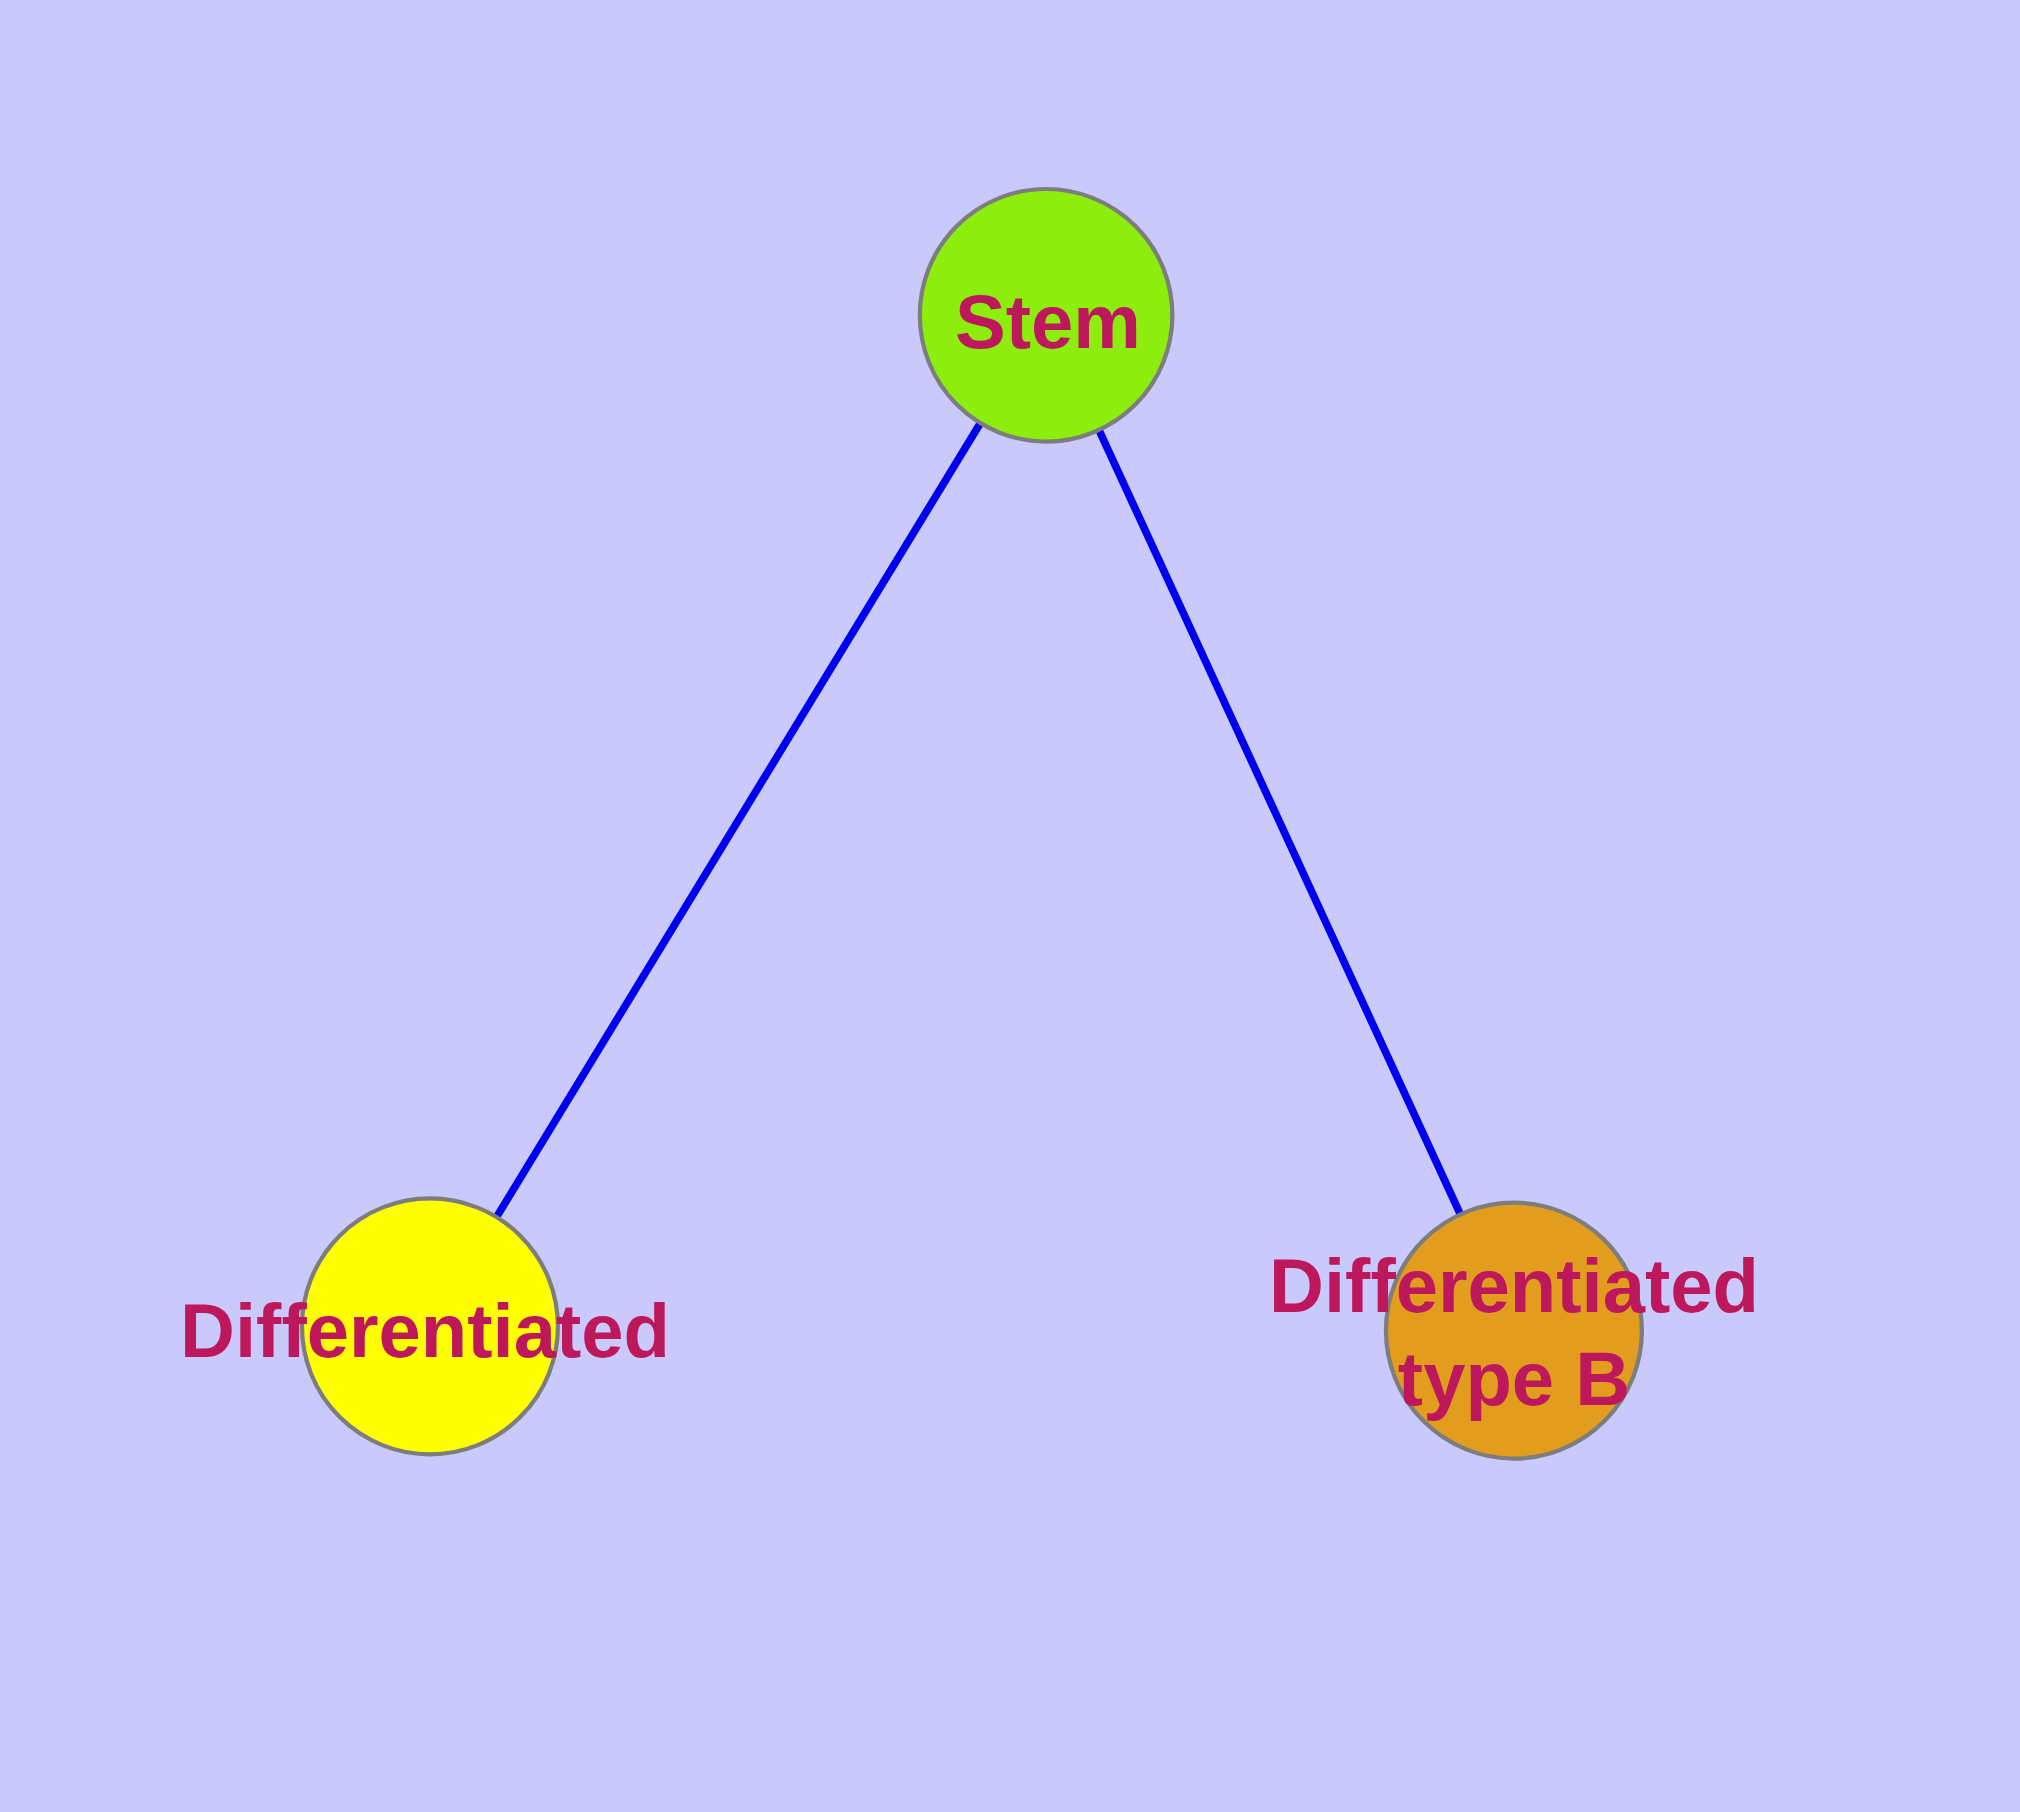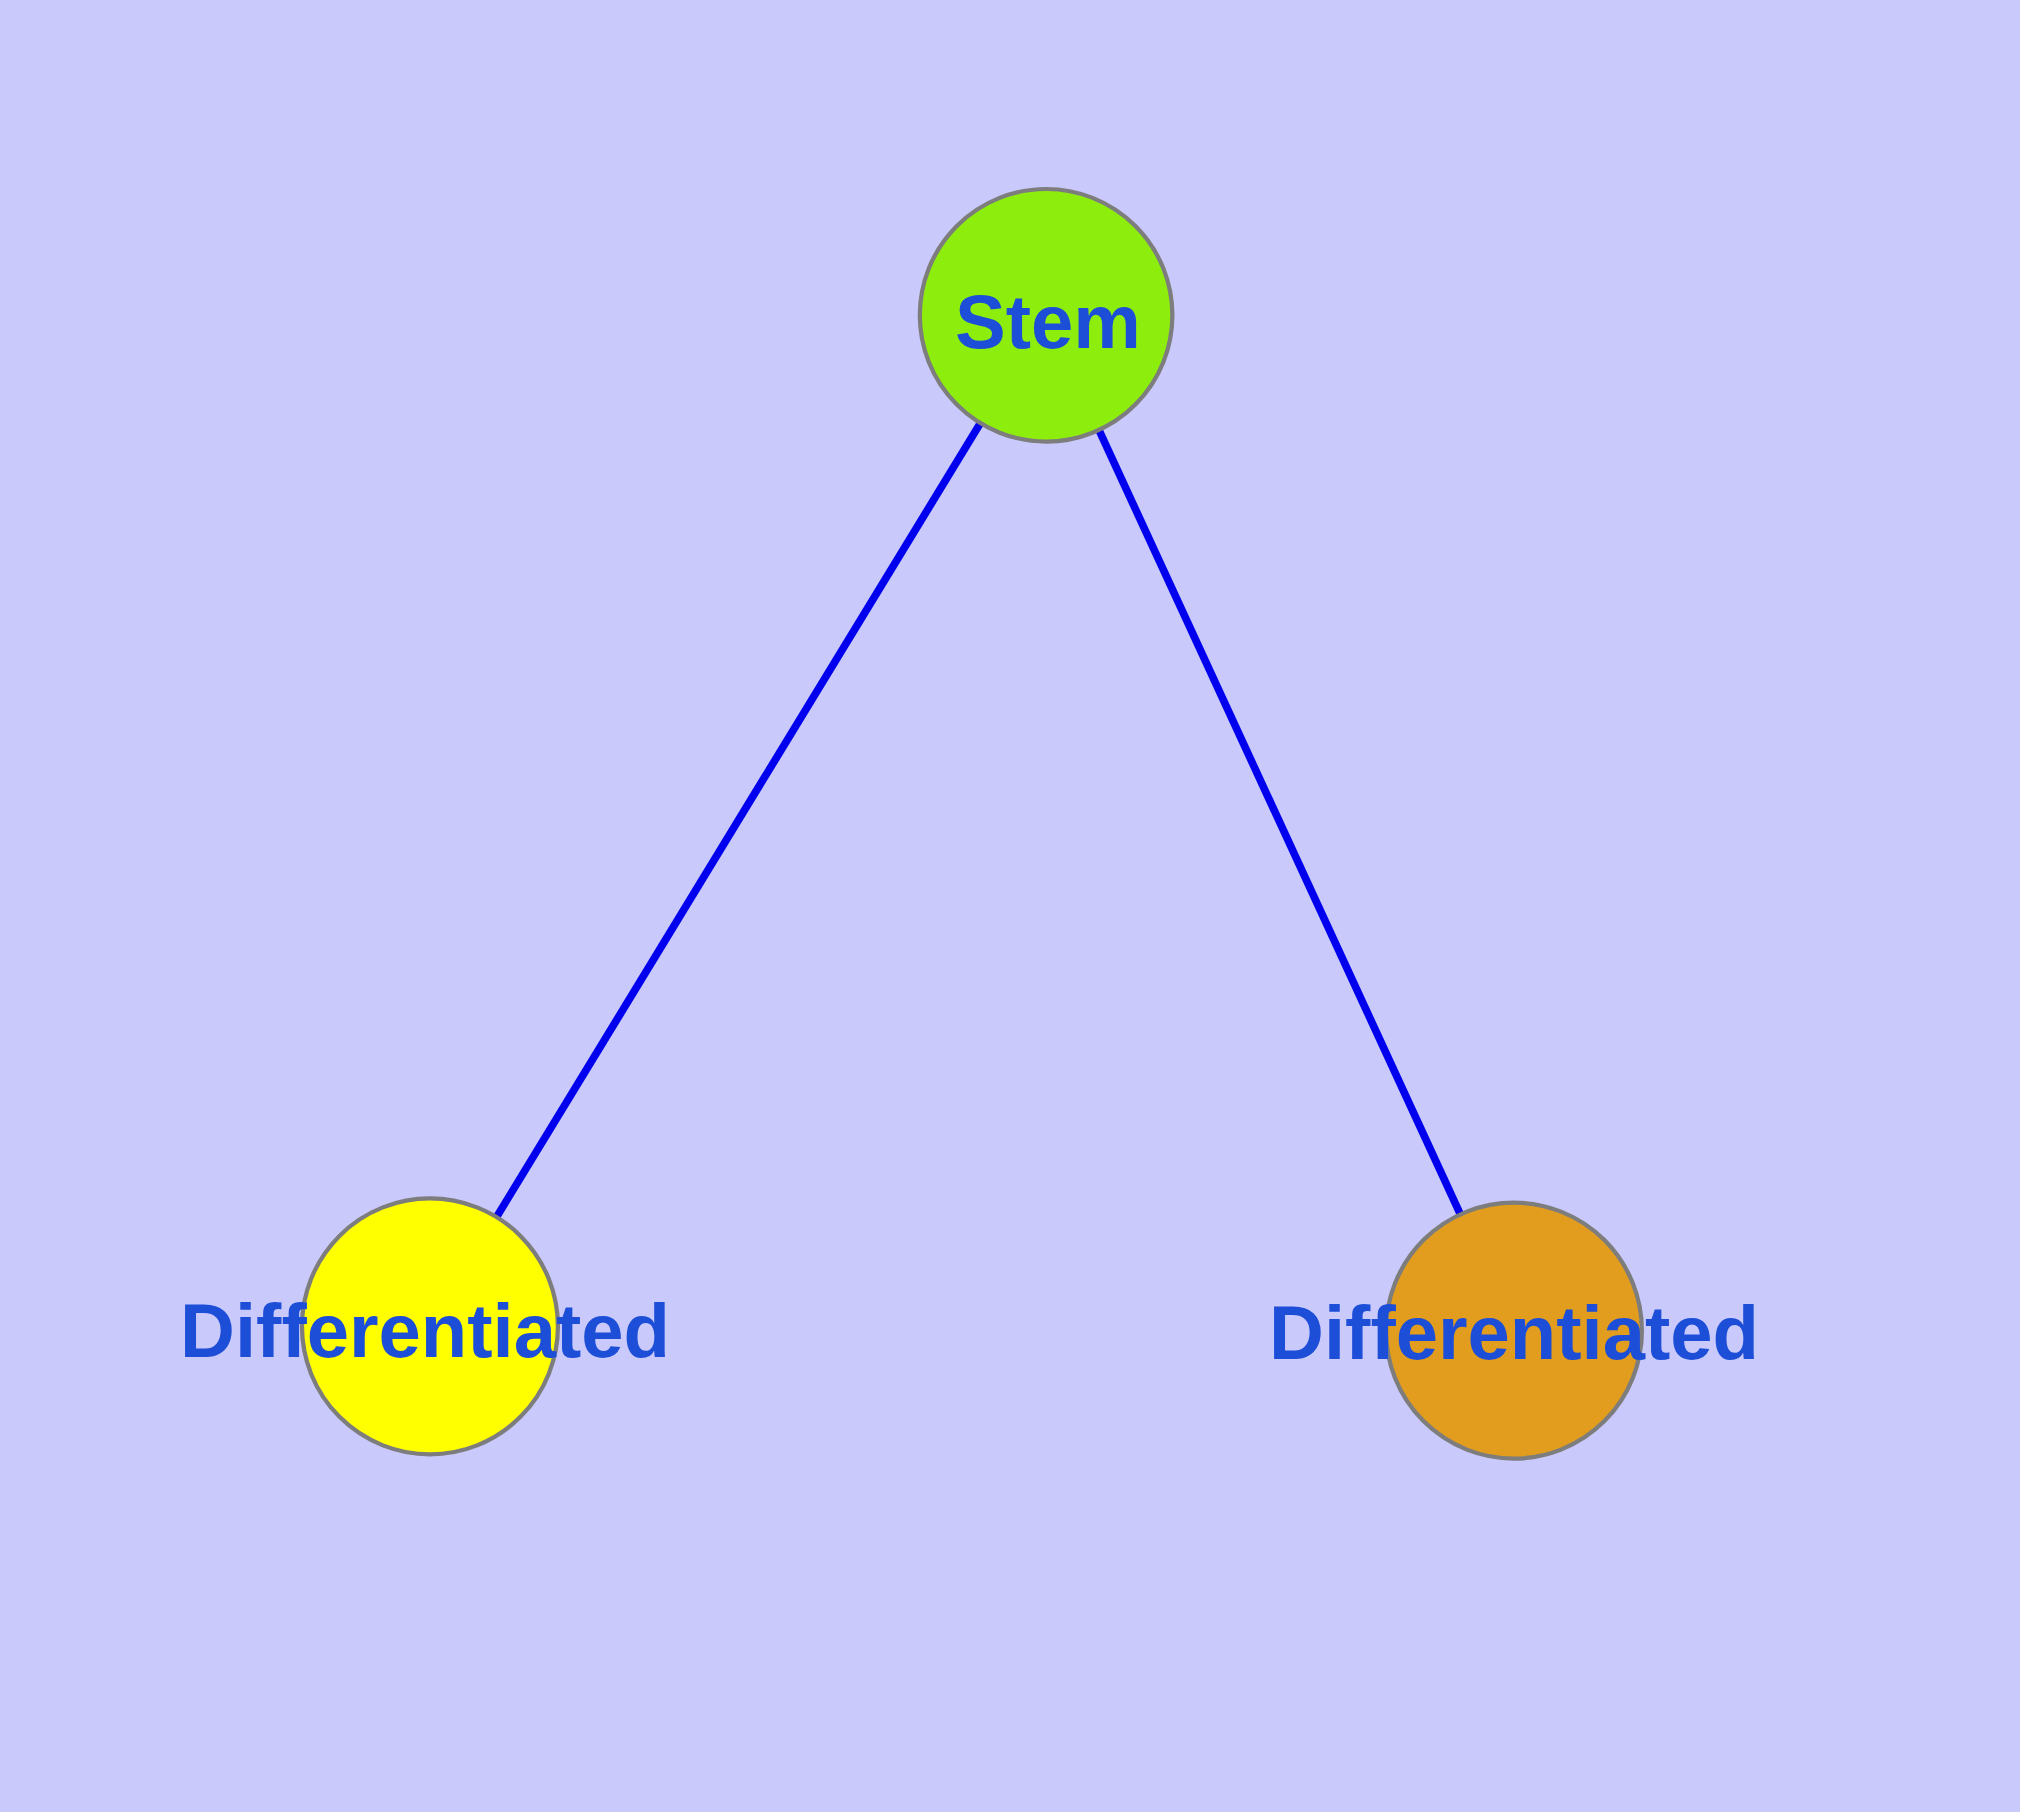--- a/index.html
+++ b/index.html
@@ -22,21 +22,21 @@
     left: 0;
     top: 0;
   }
   .node-label {
     position: absolute;
     transform: translate(-50%, -50%);
     text-align: center;
     font-weight: bold;
     font-size: 76px;
     line-height: 93px;
-    color: #1d4ed8;
+    color: #be185d;
     white-space: nowrap;
     pointer-events: none;
   }
 </style>
 </head>
 <body style="background: rgb(201, 201, 251);">
 
 <div class="canvas">
 
   <svg width="2021" height="1812" viewBox="0 0 2384 2138">
@@ -50,16 +50,17 @@
   </svg>
 
   <div class="node-label" style="left:1048px; top:321px;">Stem</div>
 
   <div class="node-label" style="left:425px; top:1330px;">
     <div>Differentiated</div>
   </div>
 
   <div class="node-label" style="left:1514px; top:1332px;">
     <div>Differentiated</div>
+    <div>type B</div>
   </div>
 
 </div>
 
 
 </body></html>

